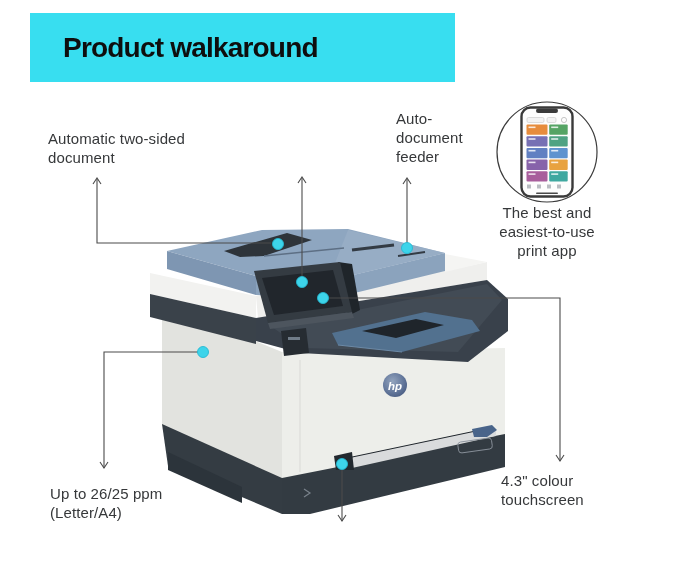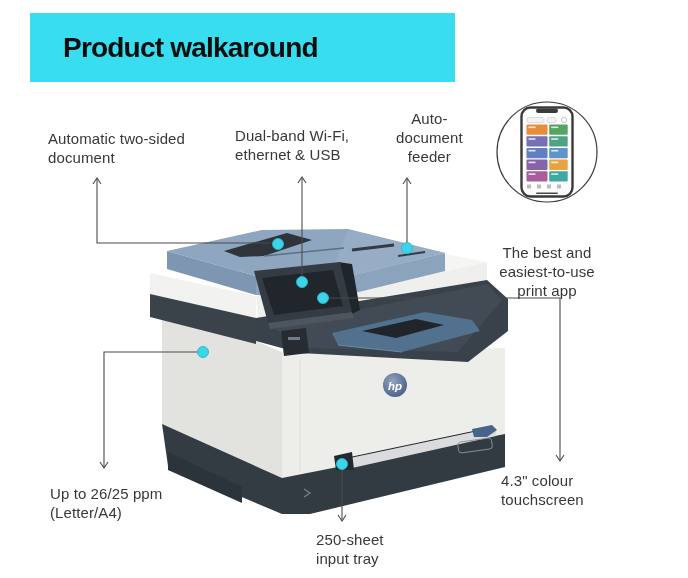--- a/index.html
+++ b/index.html
@@ -13,21 +13,21 @@
   }
   .banner h1{
     margin:12px;font-size:28px;font-weight:600;letter-spacing:-0.8px;color:var(--title);
     font-family:"Liberation Sans", sans-serif;
   }
   .diagram-svg{position:absolute;left:0;top:0;}
   .label{
     position:absolute;white-space:pre-line;color:var(--text);
     font-size:15px;line-height:1.26;letter-spacing:0.1px;
   }
-  .label.center{text-align:center;margin-top:40px;}
+  .label.center{text-align:center;}
   .leader{stroke:var(--line);stroke-width:1.1;fill:none;}
   .dot{fill:var(--dot);stroke:#25b9d2;stroke-width:0.9;}
 </style>
 </head>
 <body>
 
 <div class="page">
 
   <div class="banner">
     <h1>Product walkaround</h1>
@@ -158,32 +158,28 @@
       <circle class="dot" cx="407" cy="248" r="5.5"></circle>
       <circle class="dot" cx="323" cy="298" r="5.5"></circle>
       <circle class="dot" cx="203" cy="352" r="5.5"></circle>
       <circle class="dot" cx="342" cy="464" r="5.5"></circle>
     </g>
   </svg>
 
   <div class="label" style="left:48px;top:130px;">Automatic two-sided
 document</div>
 
-  <div class="label" style="left:235px;top:127px;">Dual-band Wi-Fi,
-ethernet &amp; USB</div>
 
-  <div class="label" style="left:396px;top:110px;text-align:center;">Auto-
+  <div class="label" style="left:396px;top:110px;">Auto-
 document
 feeder</div>
 
   <div class="label center" style="left:482px;top:204px;width:130px;">The best and
 easiest-to-use
 print app</div>
 
   <div class="label" style="left:50px;top:477px;margin-top:8px;">Up to 26/25 ppm
 (Letter/A4)</div>
 
-  <div class="label" style="left:316px;top:531px;">250-sheet
-input tray</div>
 
   <div class="label" style="left:501px;top:472px;">4.3" colour
 touchscreen</div>
 </div>
 
 </body></html>

